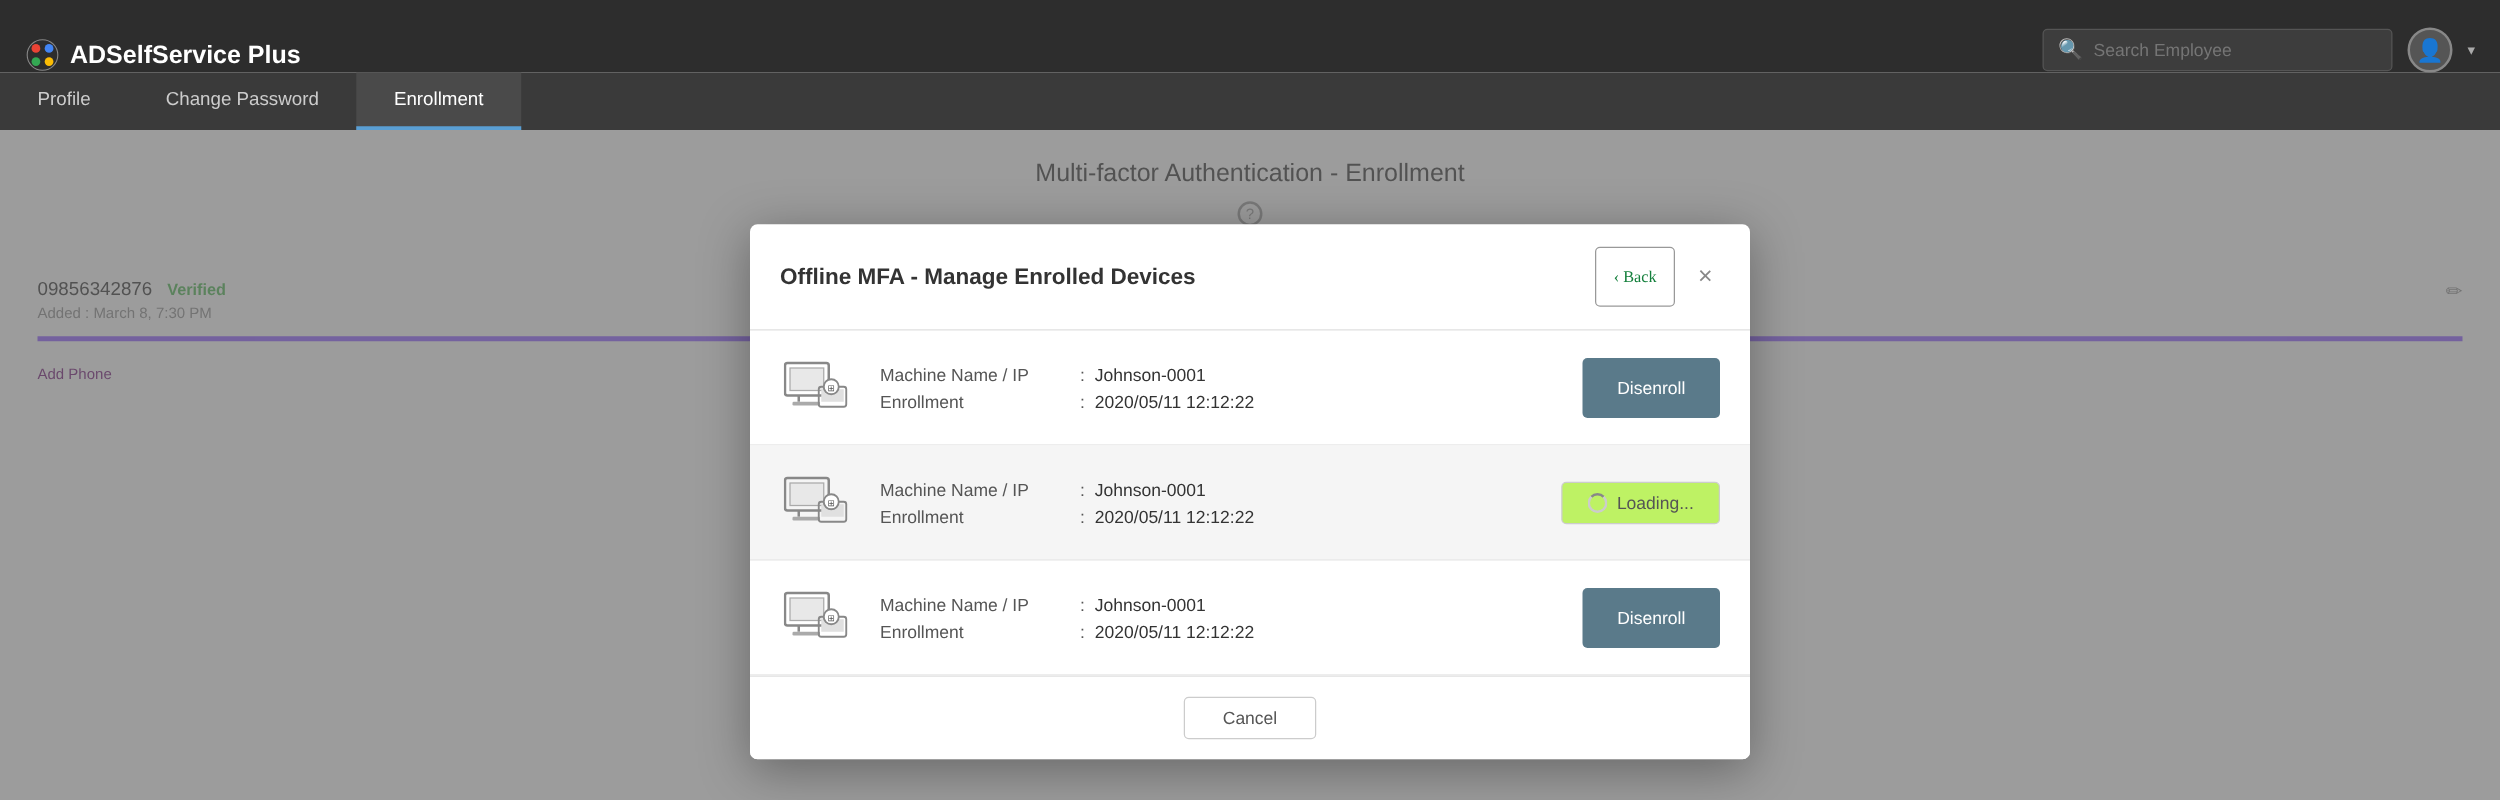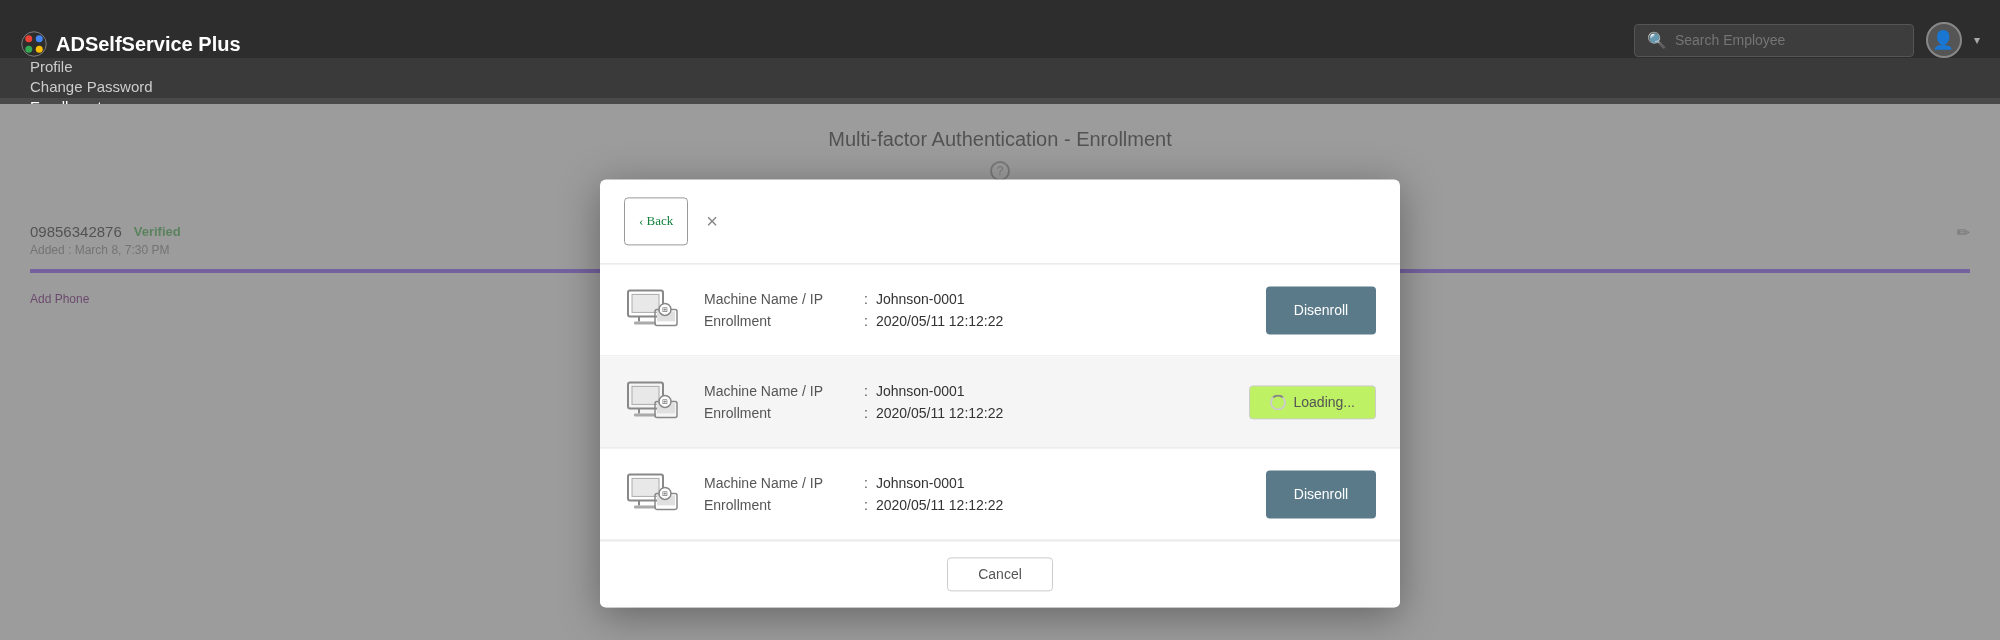--- a/index.html
+++ b/index.html
@@ -65,21 +65,20 @@
       font-size: 18px;
       cursor: pointer;
     }
 
     
     .tab-bar {
       background: #3a3a3a;
       height: 46px;
       display: flex;
       align-items: stretch;
-      flex-direction: column;
     }
     .tab-item {
       padding: 0 30px;
       display: flex;
       align-items: center;
       color: #ccc;
       font-size: 15px;
       cursor: pointer;
       border-bottom: 3px solid transparent;
     }
@@ -381,20 +380,21 @@
       </div>
       <a class="add-link">Add Phone</a>
     </div>
   </div>
 
   <div class="modal-backdrop"></div>
 
   <div class="modal">
 
     <div class="modal-header">
+      <span class="modal-title">Offline MFA - Manage Enrolled Devices</span>
       <div class="modal-header-actions">
         <button class="back-btn">‹ Back</button>
         <button class="close-btn">×</button>
       </div>
     </div>
 
     <div class="device-list">
 
       <div class="device-item">
         <div class="device-icon">

